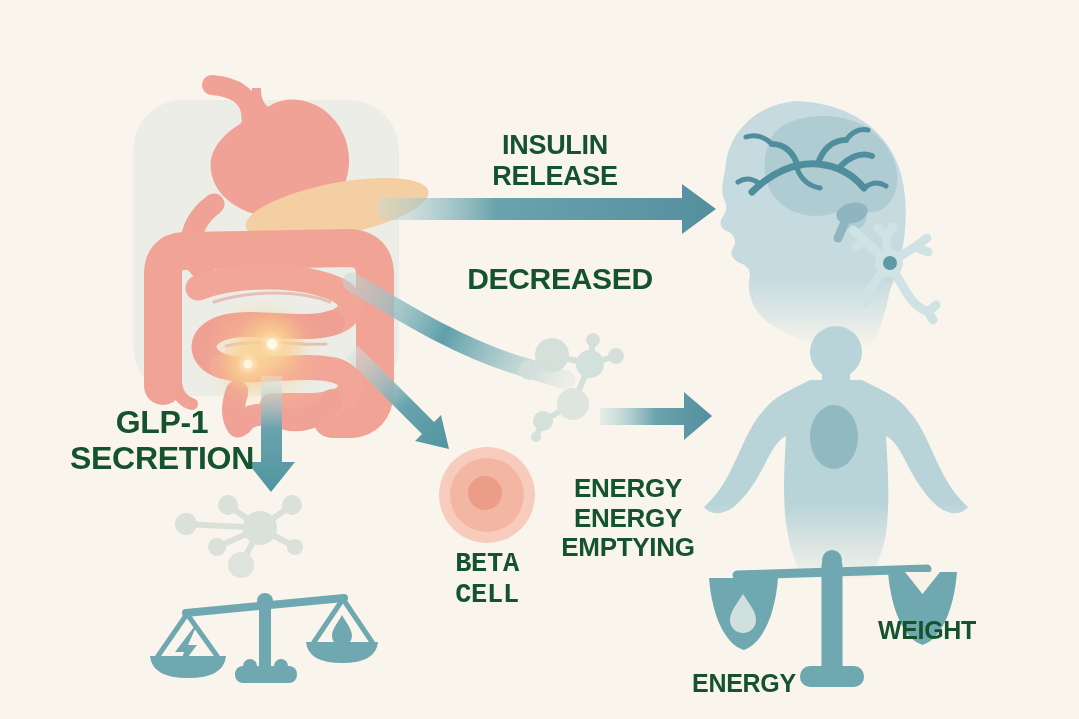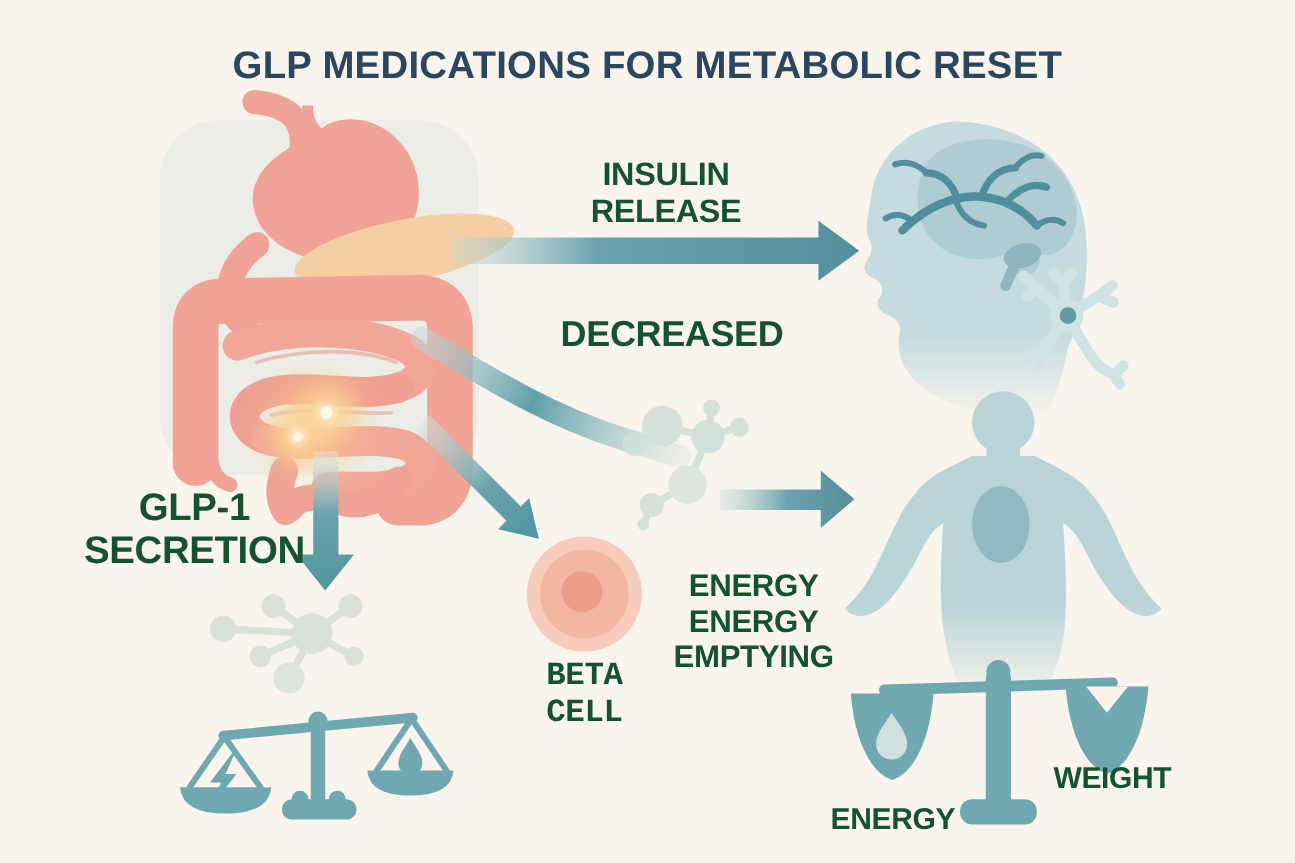--- a/index.html
+++ b/index.html
@@ -187,21 +187,20 @@
     <circle cx="832" cy="560" r="10"></circle>
     <path d="M832,566 L832,668" stroke="#6fa8b1" stroke-width="21" fill="none" stroke-linecap="round"></path>
     <rect x="800" y="666" width="64" height="21" rx="10"></rect>
     <path d="M709,578 L778,578 C775,616 762,644 743.5,650 C725,644 712,616 709,578 Z"></path>
     <path d="M743,594 C749,604 756,611 756,620 a13,13 0 1,1 -26,0 C730,611 737,604 743,594 Z" fill="#cfe0df"></path>
     <path d="M888,572 L957,572 C954,610 941,639 922.5,645 C904,639 891,610 888,572 Z"></path>
     <path d="M905,572 L940,572 L922.5,594 Z" fill="#f8f2e8"></path>
   </g>
 </svg>
 
-<div class="lbl title">GLP MEDICATIONS FOR METABOLIC RESET</div>
 
 <div class="lbl" style="left:450px;top:130px;width:210px;font-size:27px;">
   <div>INSULIN</div>
   <div>RELEASE</div>
 </div>
 
 <div class="lbl" style="left:450px;top:262px;width:220px;font-size:30px;">
   <div>DECREASED</div>
 </div>
 
@@ -216,15 +215,15 @@
 </div>
 
 <div class="lbl" style="left:528px;top:474px;width:200px;font-size:26px;">
   <div>ENERGY</div>
   <div>ENERGY</div>
   <div>EMPTYING</div>
 </div>
 
 <div class="lbl" style="left:684px;top:669px;width:120px;font-size:25px;">ENERGY</div>
 
-<div class="lbl" style="left:866px;top:635px;width:122px;font-size:25px;">WEIGHT</div>
+<div class="lbl" style="left:866px;top:616px;width:122px;font-size:25px;">WEIGHT</div>
 
 </div>
 
 </body></html>

